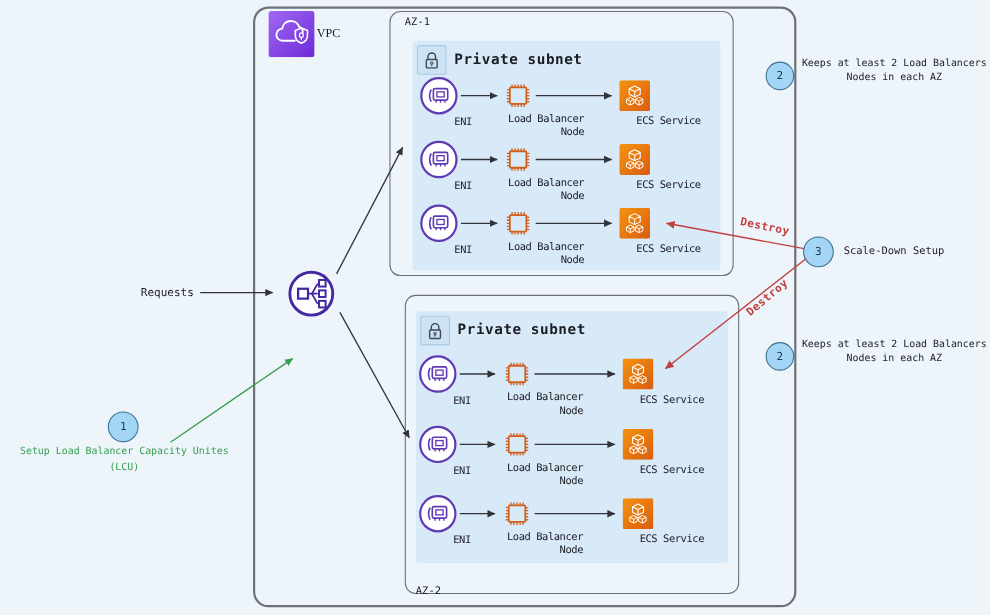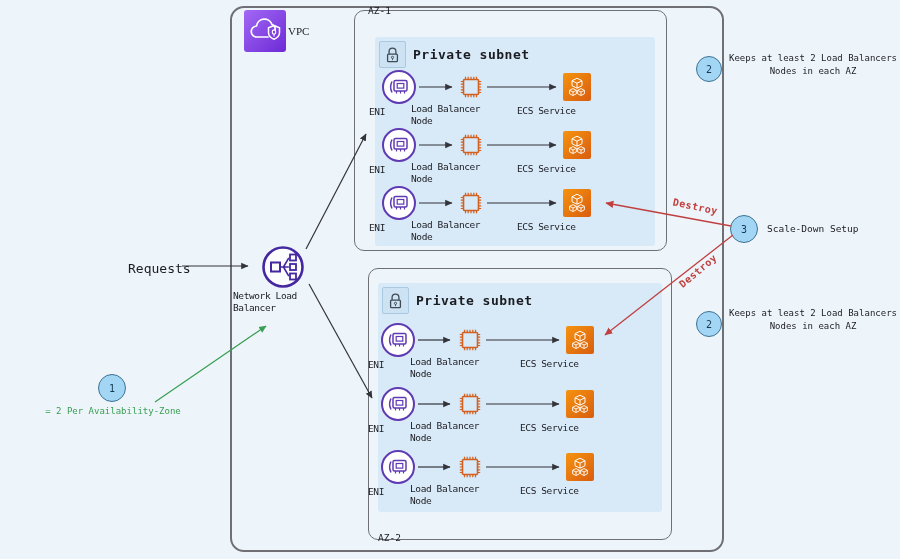--- a/index.html
+++ b/index.html
@@ -8,21 +8,21 @@
     position:relative; width:900px; height:559px; overflow:hidden;
     background:#eef5fa; font-family:"DejaVu Sans Mono", monospace; color:#1b1c22;
   }
   .abs { position:absolute; }
   .box { position:absolute; border:1.6px solid #6f7076; border-radius:10px; background:transparent; }
   .outer { border-width:2px; border-radius:14px; }
   .subnet { position:absolute; background:#d8e9f7; border-radius:3px; }
   .locksq { position:absolute; width:27px; height:27px; background:#cde2f2; border:1px solid #a9c9e2; border-radius:2px; }
   .azlabel { position:absolute; font-size:9.5px; }
   .subnetlabel { position:absolute; font-size:13px; font-weight:bold; letter-spacing:0.5px; }
-  .lbl { position:absolute; text-align:left; font-size:9.5px; line-height:12px; letter-spacing:-0.4px; }
+  .lbl { position:absolute; text-align:right; font-size:9.5px; line-height:12px; letter-spacing:-0.4px; }
   .note { position:absolute; text-align:center; font-size:9px; line-height:13px; }
   .badge {
     position:absolute; border-radius:50%; background:#a3d5f5; border:1.5px solid #3d7393;
     display:flex; align-items:center; justify-content:center; font-size:10px; color:#153a52;
   }
   .destroy { position:absolute; width:62px; height:14px; text-align:center; font-size:10px; color:#c04040; font-weight:bold; letter-spacing:0.5px; }
   .green-note { color:#379e52; }
   svg.overlay { position:absolute; left:0; top:0; width:900px; height:559px; pointer-events:none; }
   .icon { position:absolute; }
 </style>
@@ -87,21 +87,21 @@
 
   <div class="box outer" style="left:230px; top:6px; width:494px; height:546px;"></div>
   <div class="icon" style="left:244px; top:10px; width:42px; height:42px;">
     <svg width="42" height="42">
         <use href="#sym-vpc"></use>
       </svg>
   </div>
   <div class="abs" style="left:288px; top:25px; font-size:11px;font-family:Liberation Serif, serif;">VPC</div>
 
   <div class="box" style="left:354px; top:10px; width:313px; height:241px;"></div>
-  <div class="azlabel" style="left:368px; top:5px;">AZ-1</div>
+  <div class="azlabel" style="left:368px; top:15px;">AZ-1</div>
   <div class="subnet" style="left:375px; top:37px; width:280px; height:209px;"></div>
   <div class="locksq" style="left:379px; top:41px;">
     <svg width="25" height="25" viewBox="0 0 27 27">
         <use href="#sym-lock"></use>
       </svg>
   </div>
   <div class="subnetlabel" style="left:413px; top:47px;">Private subnet</div>
 
   <div class="icon" style="left:381px; top:69px;"><svg width="36" height="36">
         <use href="#sym-eni"></use>
@@ -207,29 +207,25 @@
   <div class="icon" style="left:566px; top:453px;"><svg width="28" height="28">
         <use href="#sym-ecs"></use>
       </svg></div>
   <div class="lbl" style="left:520px; top:485px; width:120px;">ECS Service</div>
 
   <div class="icon" style="left:261px; top:245px;">
     <svg width="44" height="44">
         <use href="#sym-nlb"></use>
       </svg>
   </div>
-  <div class="lbl" style="left:233px; top:290px; width:100px; font-size:9.5px;">
-    <div>Network Load</div>
-    <div>Balancer</div>
-  </div>
-  <div class="abs" style="left:128px; top:261px; font-size:13px;">Requests</div>
+  <div class="abs" style="left:128px; top:261px; font-size:10px;">Requests</div>
 
   <div class="badge" style="left:98px; top:374px; width:28px; height:28px;">1</div>
   <div class="note green-note" style="left:2px; top:404px; width:222px; line-height:14px;">
-    <div>= 2 Per Availability-Zone</div>
+    <div>Setup Load Balancer Capacity Unites (LCU)</div>
   </div>
 
   <div class="badge" style="left:696px; top:56px; width:26px; height:26px;">2</div>
   <div class="note" style="left:726px; top:52px; width:174px;">
     <div>Keeps at least 2 Load Balancers</div>
     <div>Nodes in each AZ</div>
   </div>
 
   <div class="badge" style="left:696px; top:311px; width:26px; height:26px;">2</div>
   <div class="note" style="left:726px; top:307px; width:174px;">

